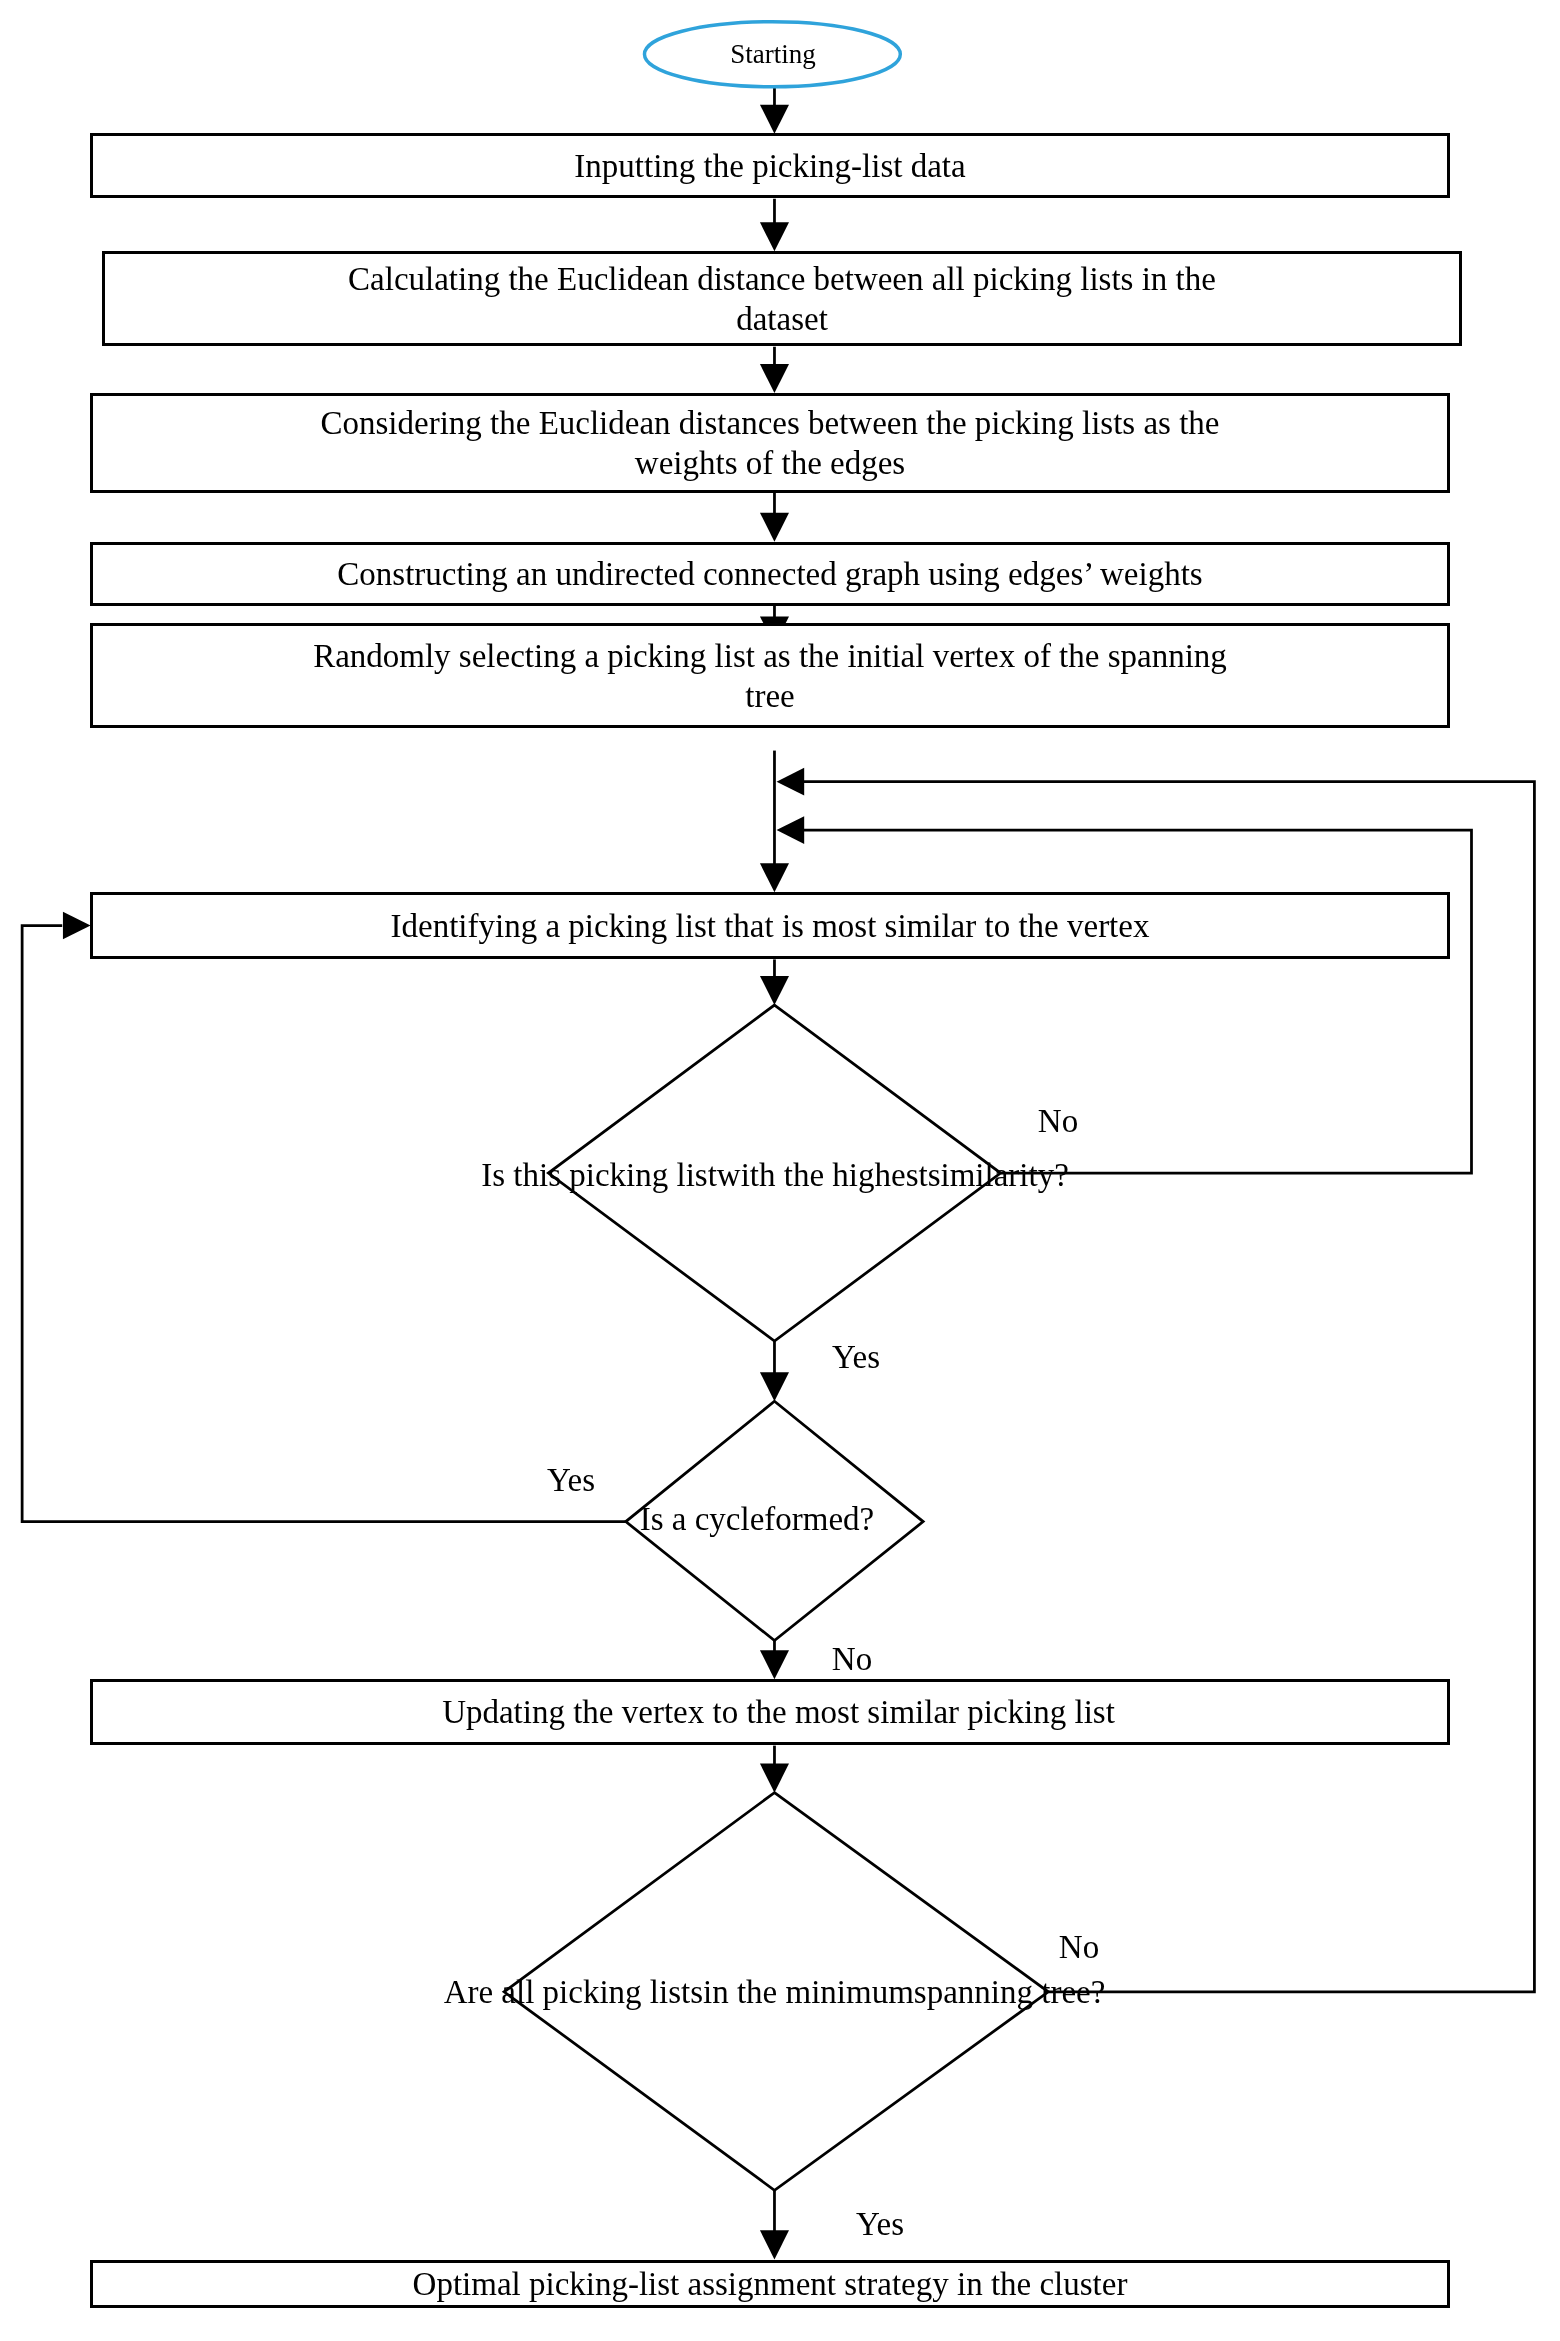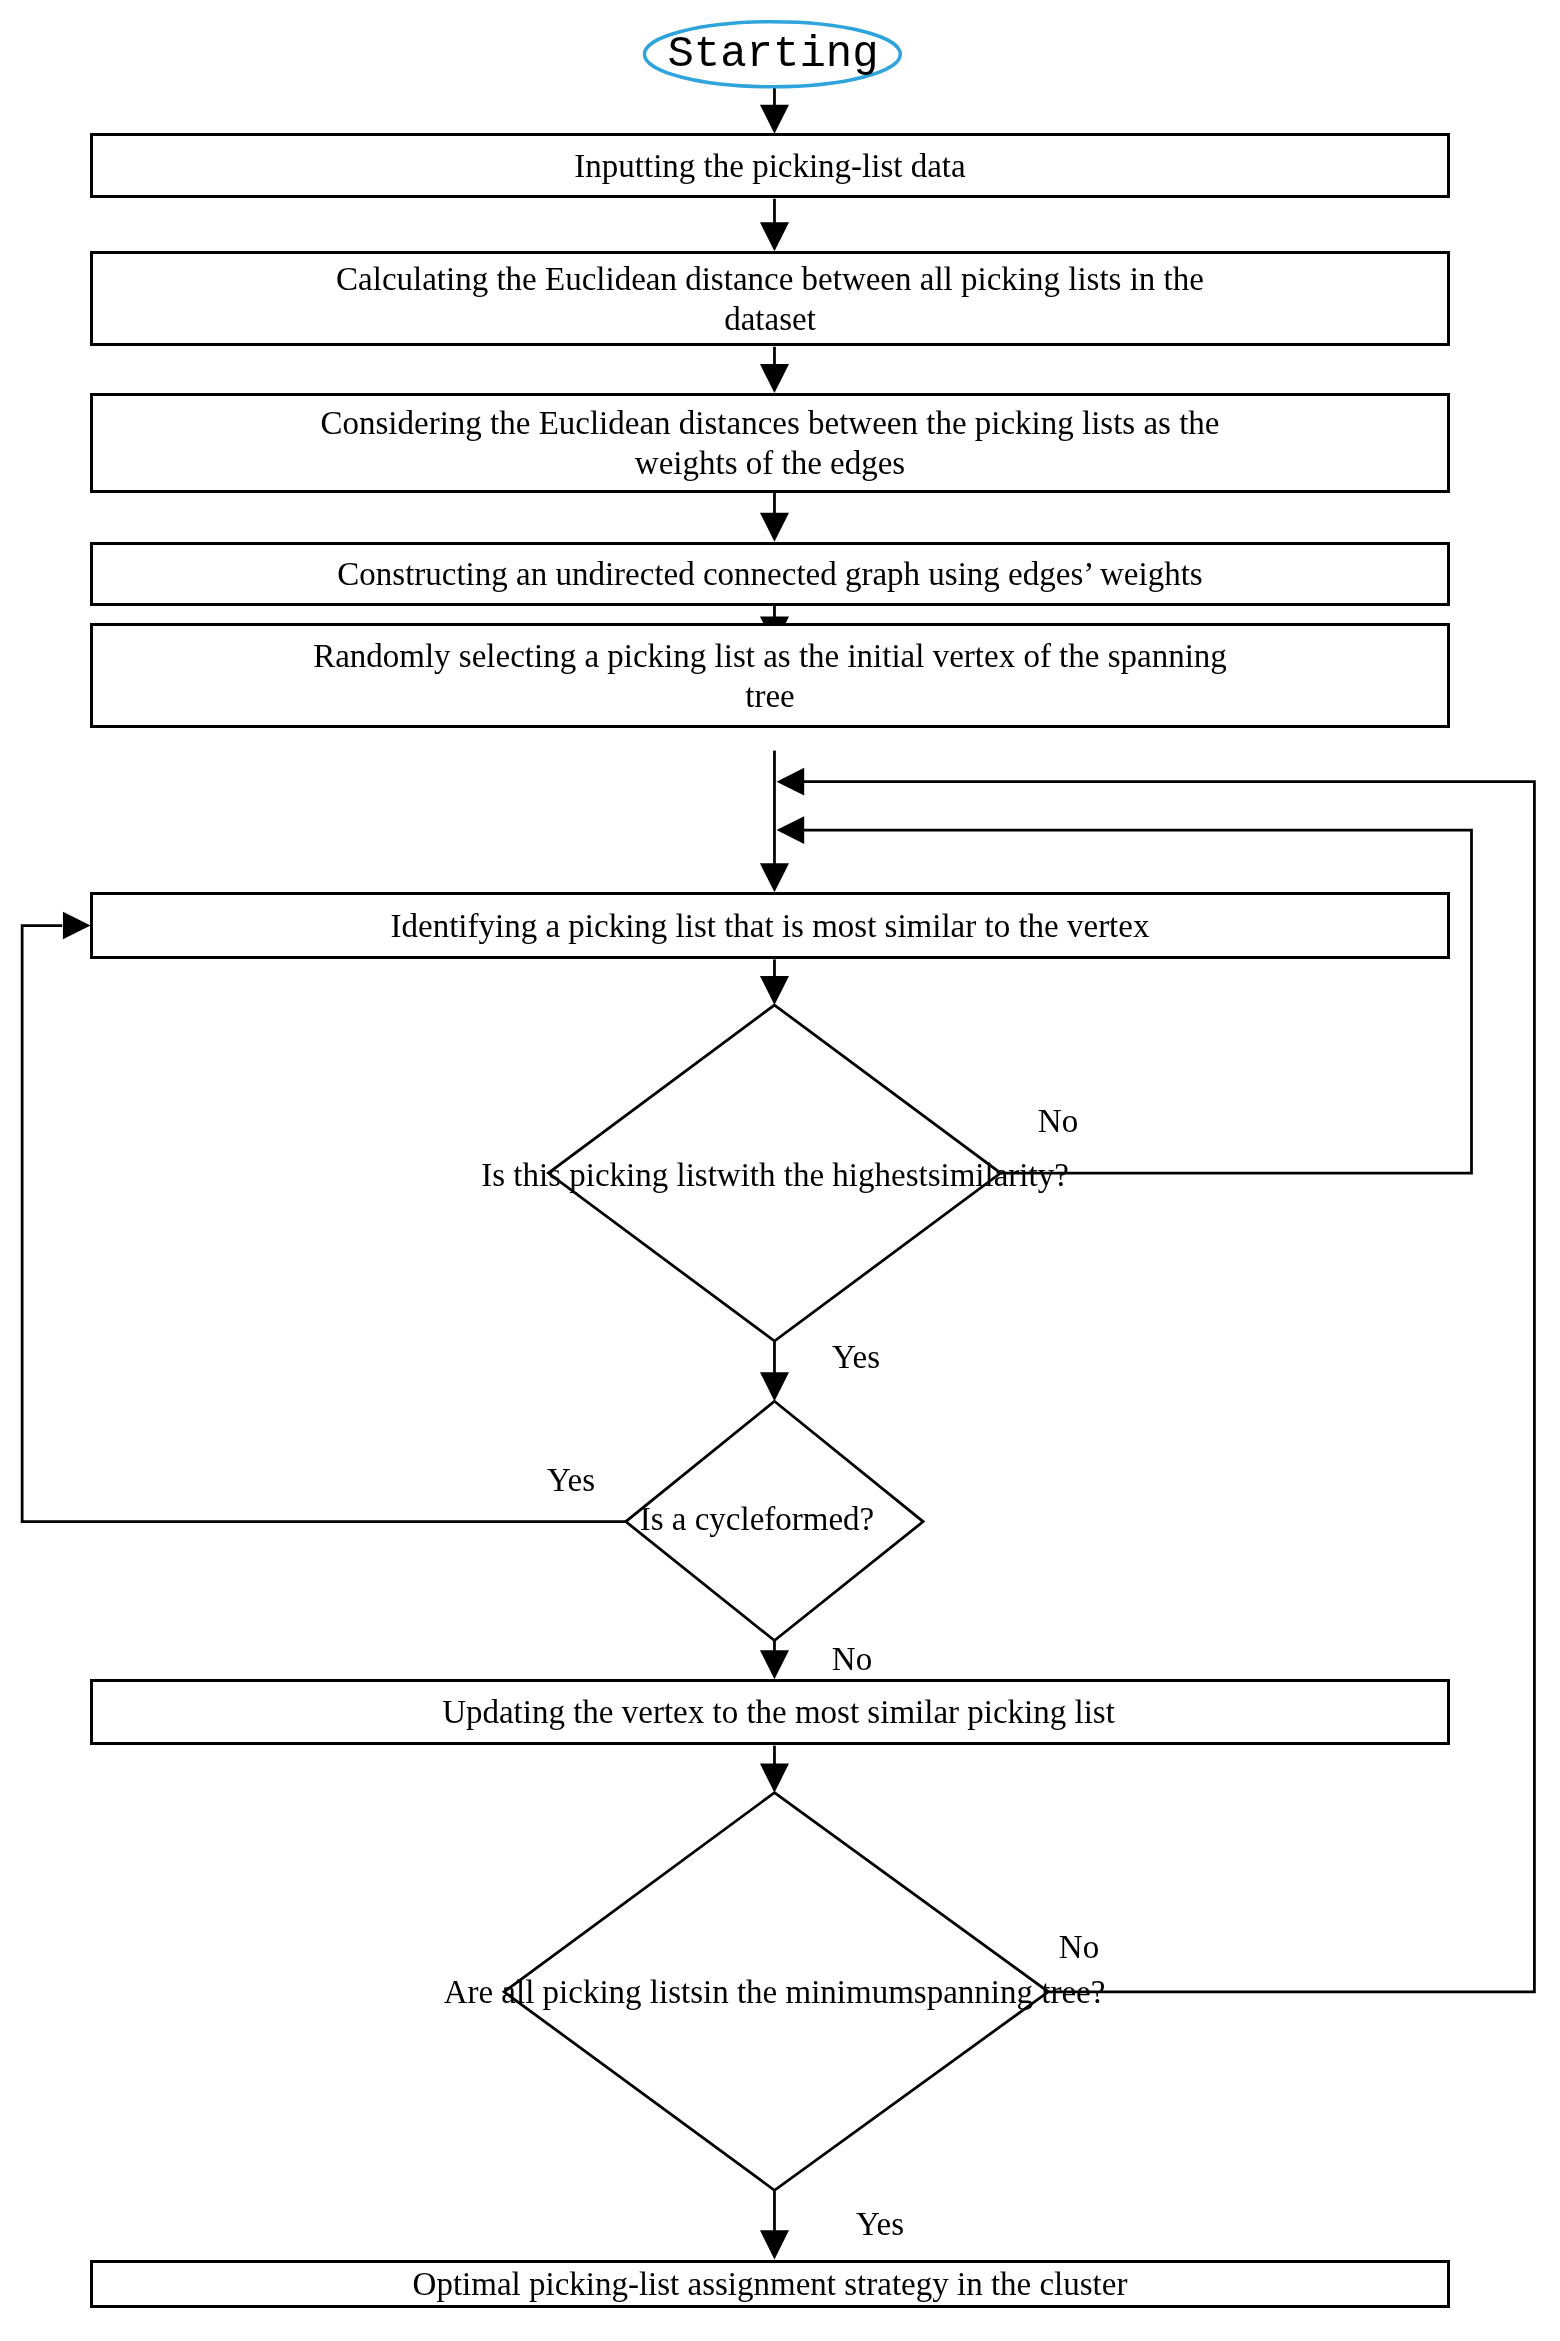--- a/index.html
+++ b/index.html
@@ -45,23 +45,22 @@
     transform: translate(-50%, -50%);
     font-size: 33px;
     line-height: 33px;
     white-space: nowrap;
   }
   .start-label {
     position: absolute;
     left: 773px;
     top: 54px;
     transform: translate(-50%, -50%);
-    font-size: 44px;
+    font-size: 27px;
     white-space: nowrap;
-    font-family: Liberation Mono, monospace;
   }
 </style>
 </head>
 <body>
 
 <div class="stage">
 
   <svg class="layer" width="1560" height="2342" viewBox="0 0 2256 3386">
     <g stroke="#000000" stroke-width="4" fill="none">
 
@@ -109,21 +108,21 @@
 
     <ellipse cx="1117" cy="78" rx="185" ry="47" fill="#ffffff" stroke="#2FA3DB" stroke-width="5"></ellipse>
   </svg>
 
   <div class="start-label">Starting</div>
 
   <div class="box" style="top:133px;height:65px;text-align:right;">
     <div class="line">Inputting the picking-list data</div>
   </div>
 
-  <div class="box" style="top:251px;height:95px;">
+  <div class="box" style="top:251px;height:95px;margin-left:12px;">
     <div class="line">Calculating the Euclidean distance between all picking lists in the</div>
     <div class="line">dataset</div>
   </div>
 
   <div class="box" style="top:393px;height:100px;">
     <div class="line">Considering the Euclidean distances between the picking lists as the</div>
     <div class="line">weights of the edges</div>
   </div>
 
   <div class="box" style="top:542px;height:64px;">

